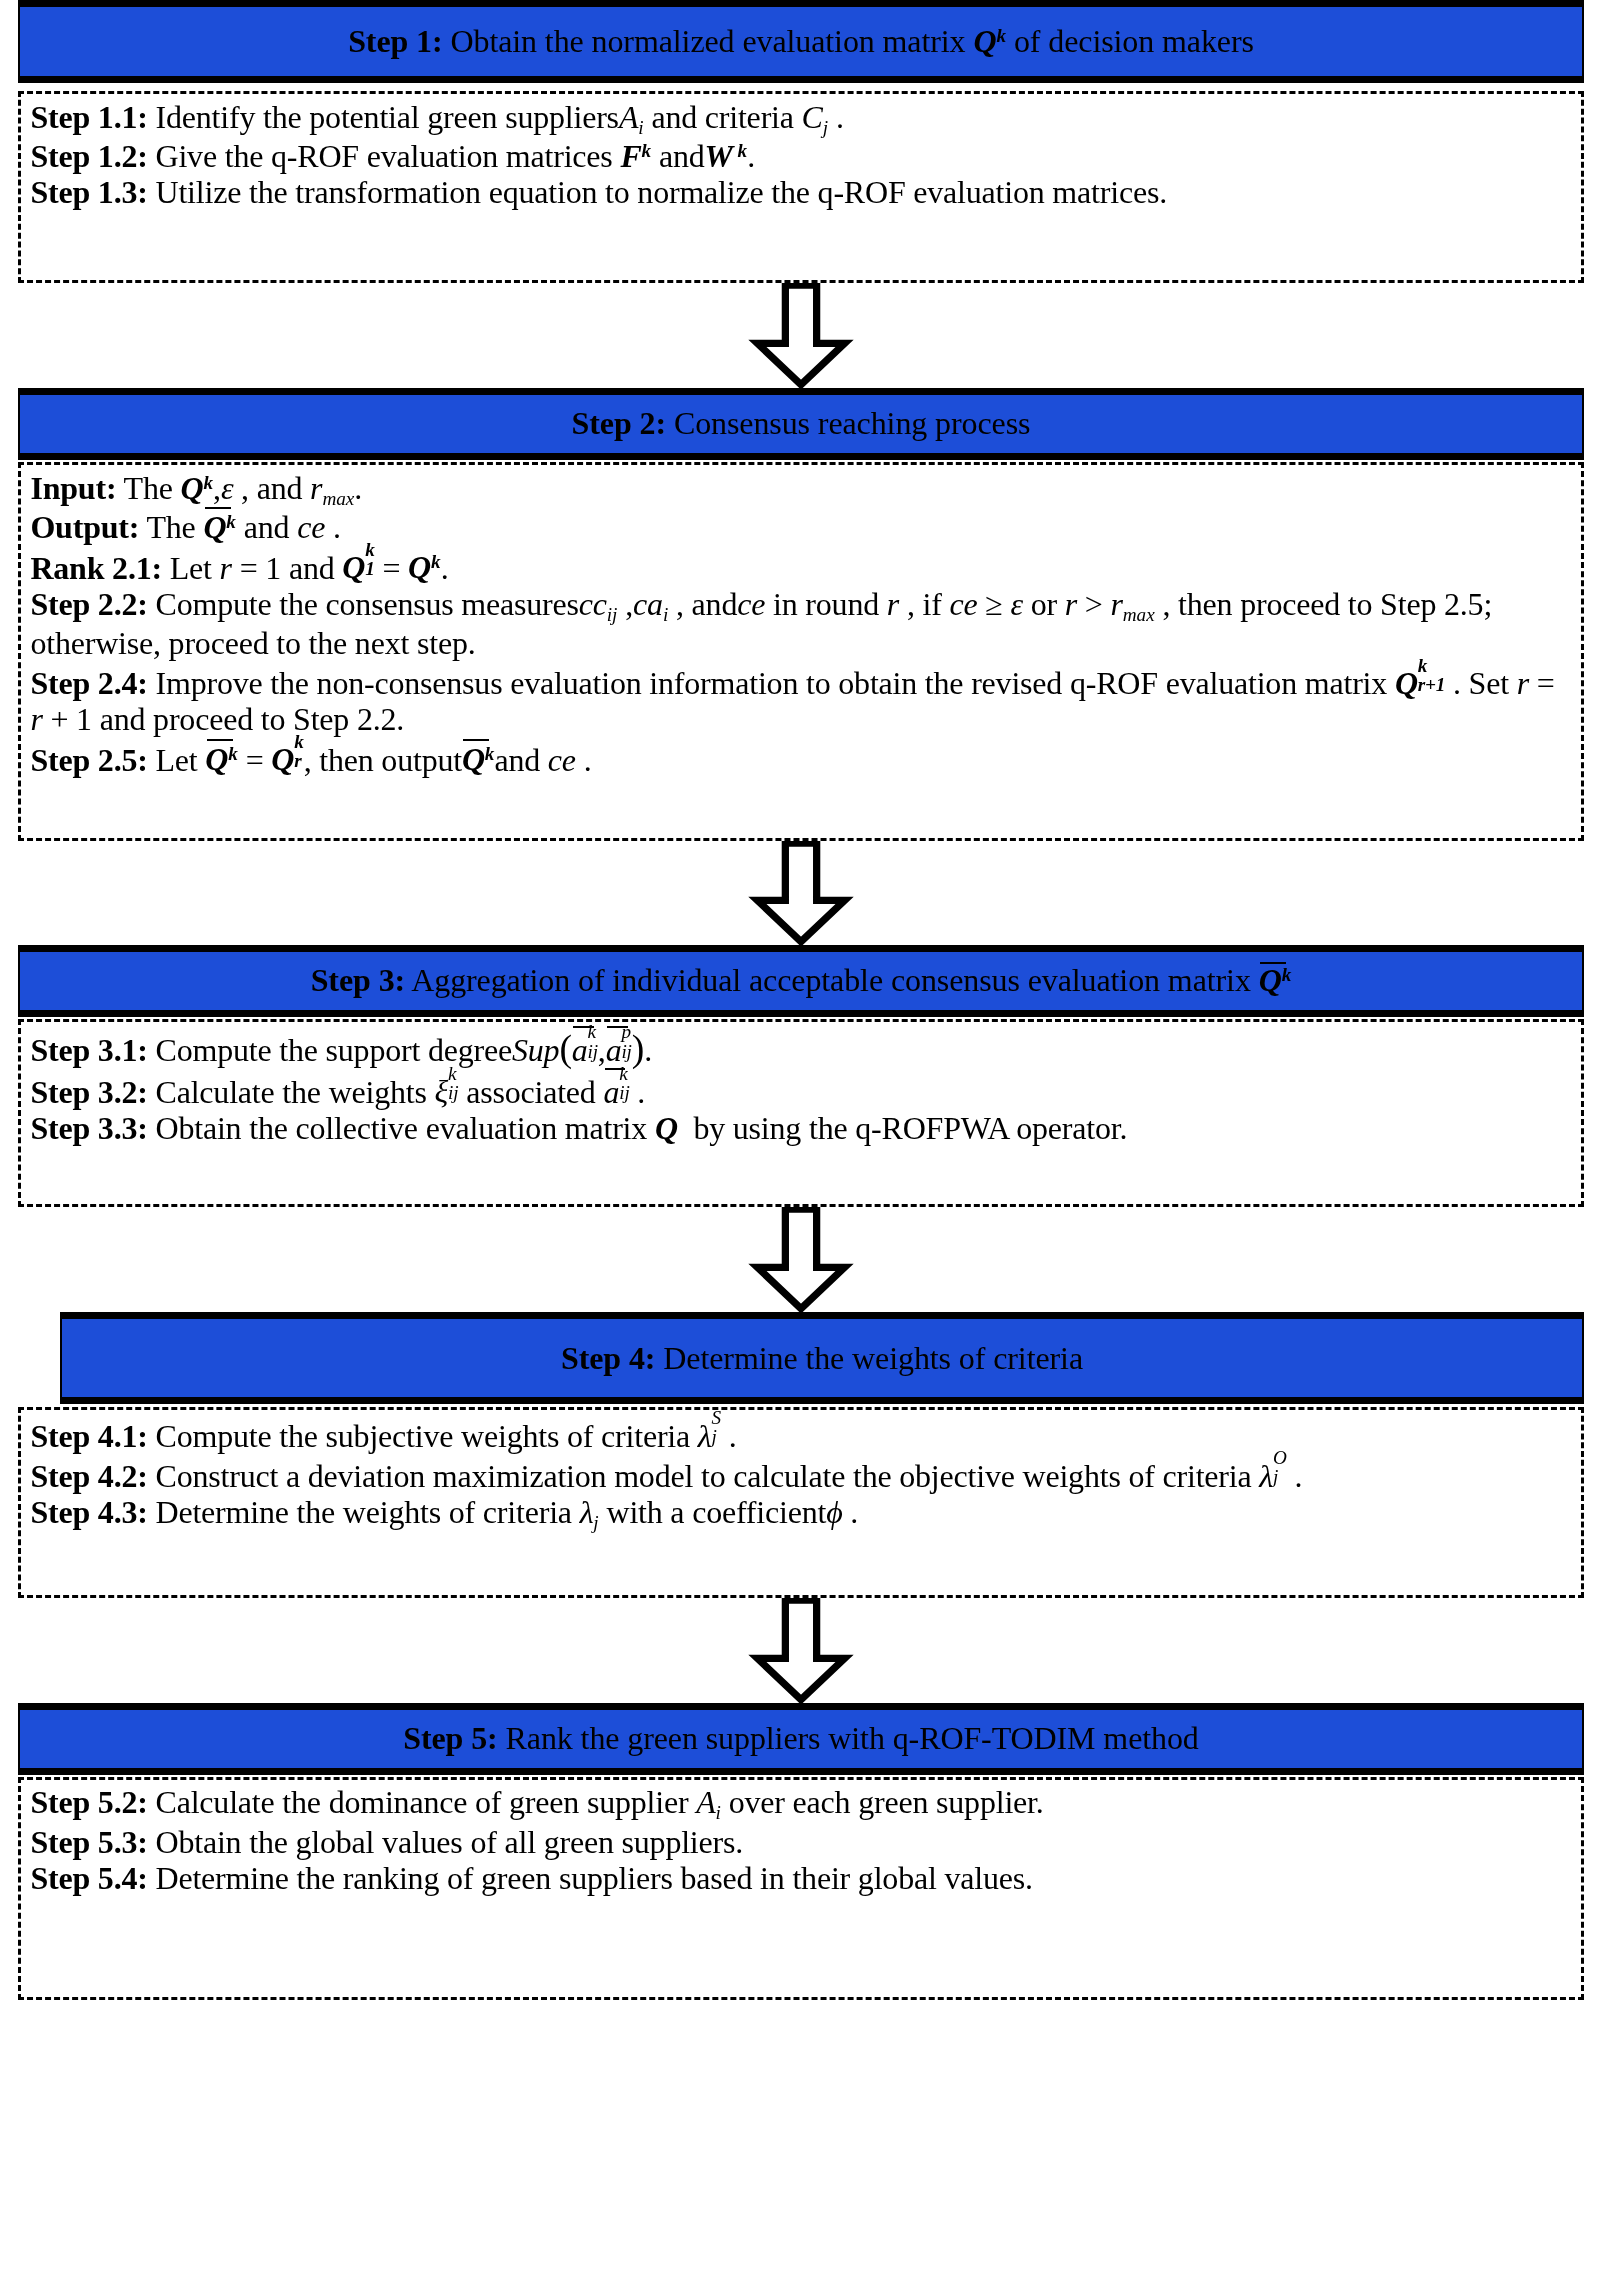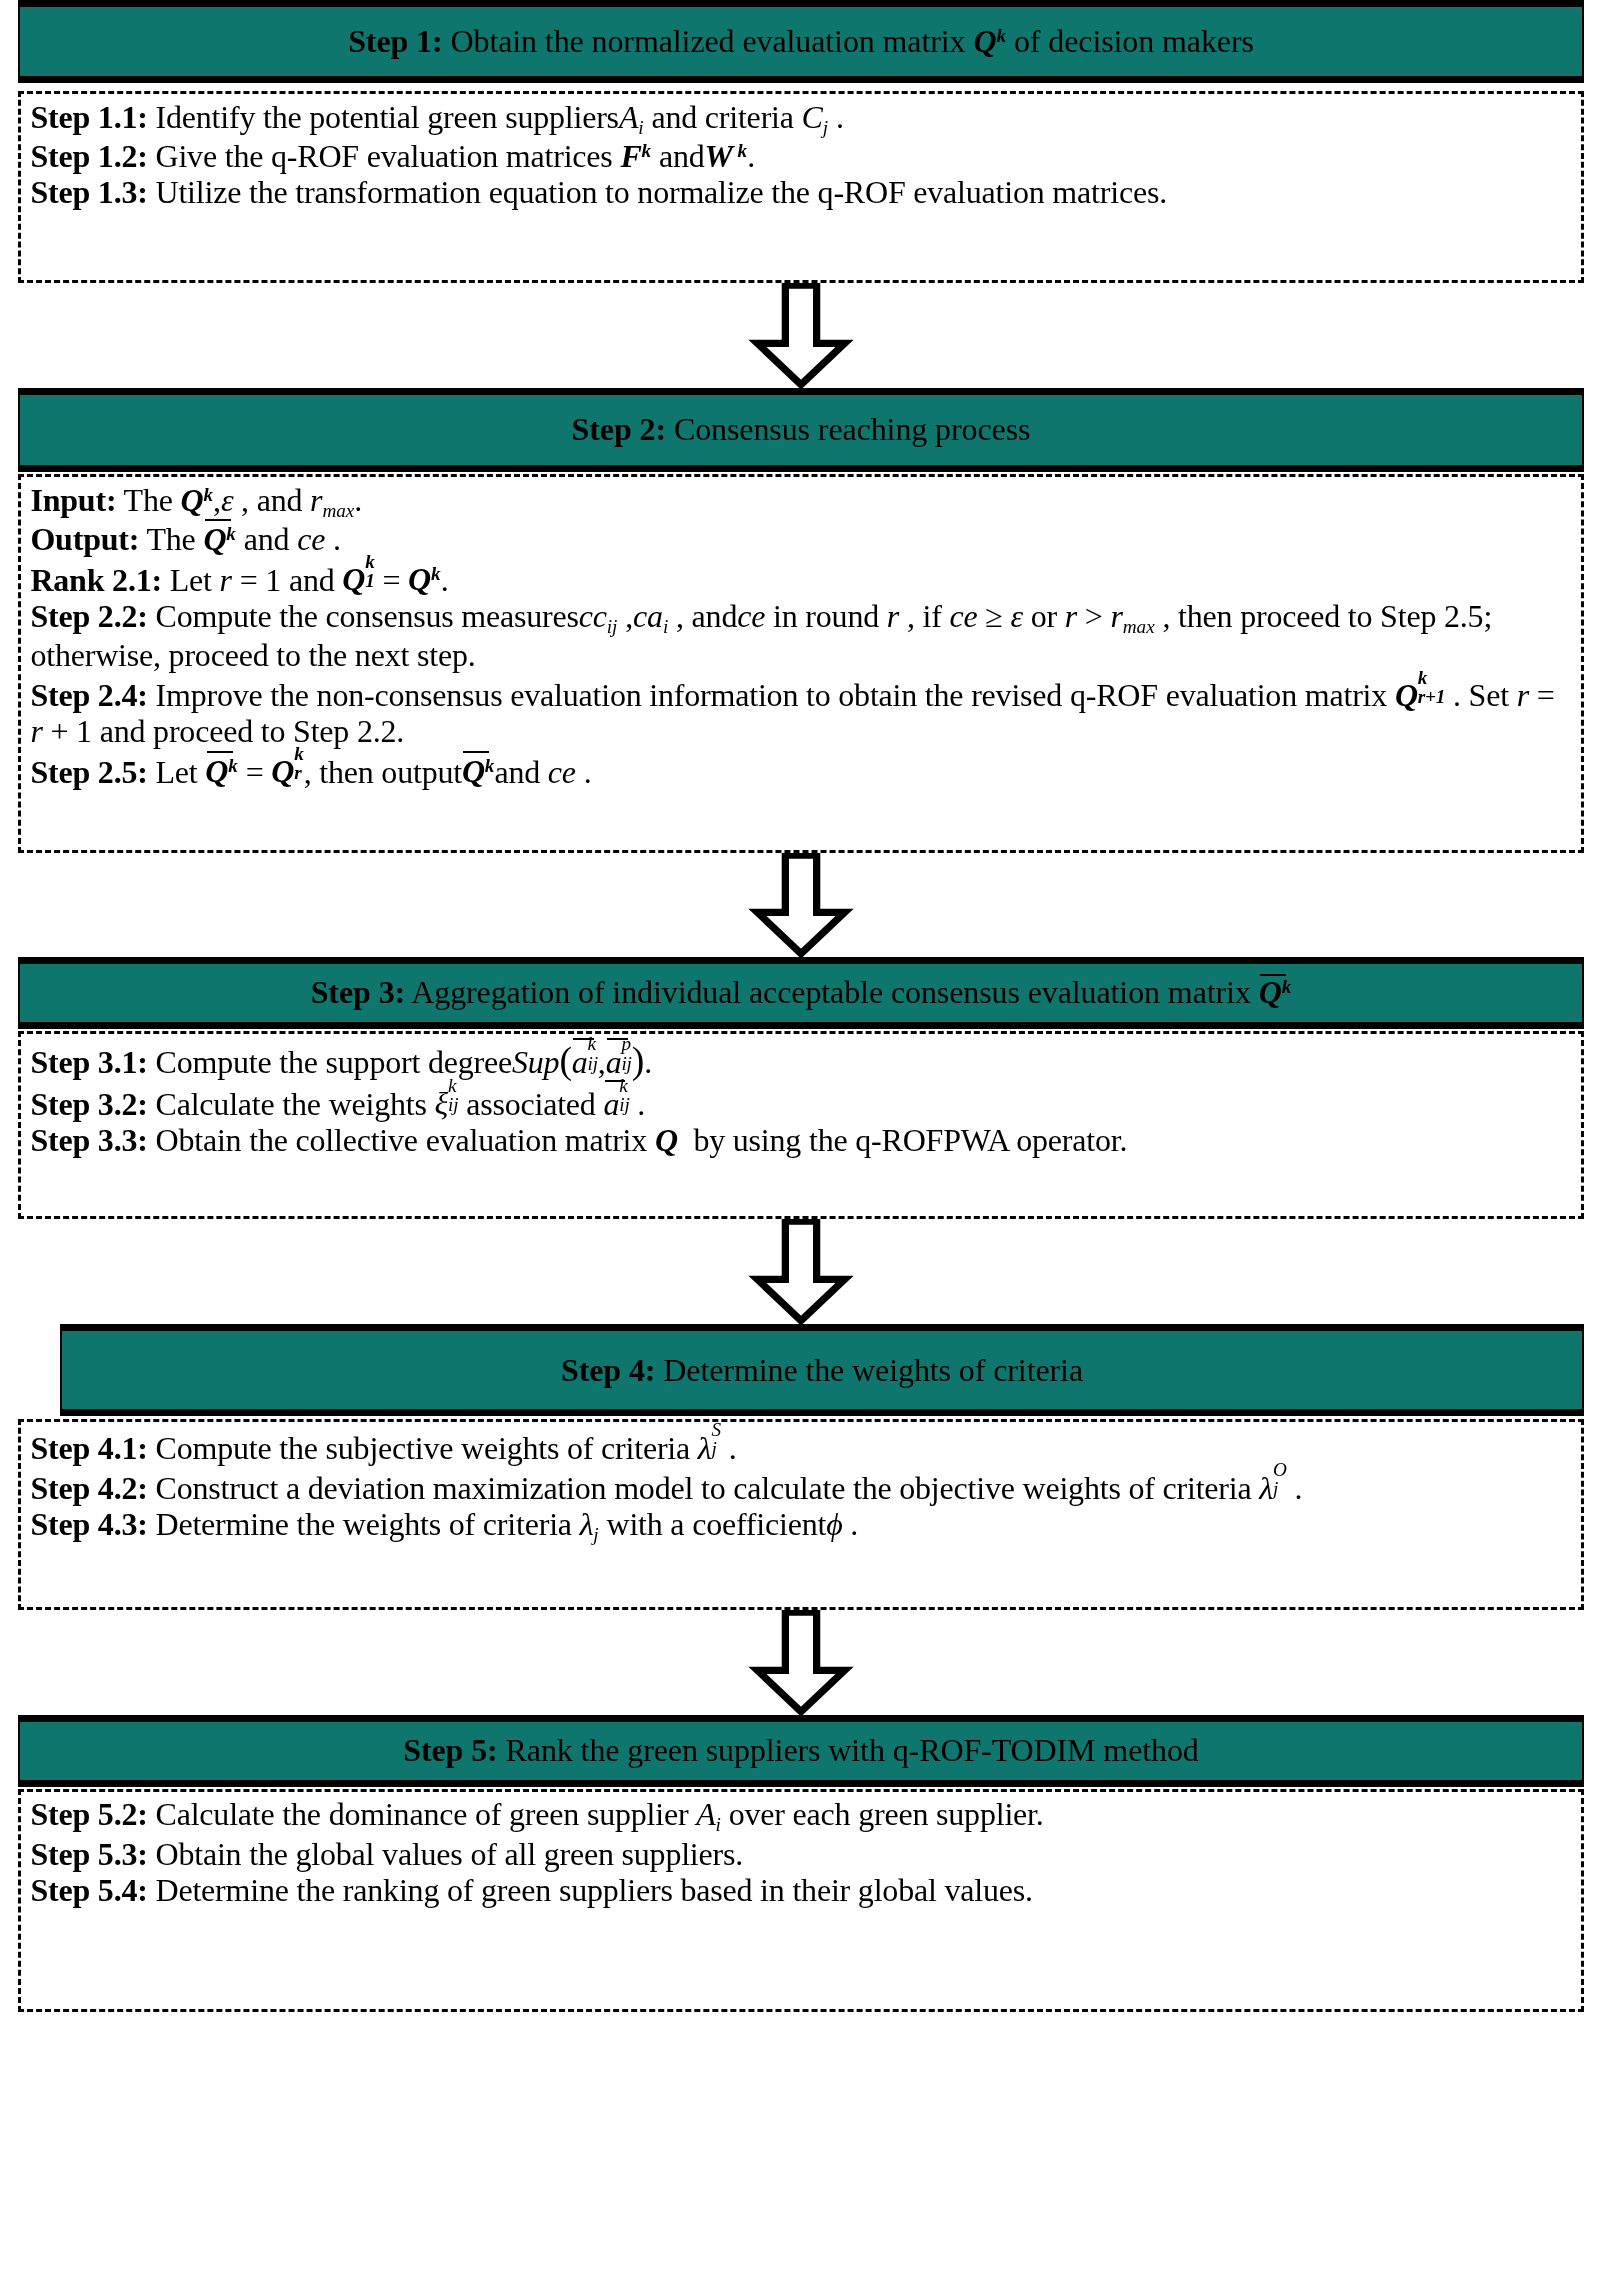--- a/index.html
+++ b/index.html
@@ -26,21 +26,21 @@
   .stage {
     position: relative;
     margin: 0 18.4px;
   }
 
   
   .hdr-box {
     border: 2.8px solid #000;
     border-top-width: 7.2px;
     border-bottom-width: 7.2px;
-    background: #0f766e;
+    background: #1d4ed8;
     text-align: center;
     box-sizing: border-box;
     display: flex;
     align-items: center;
     justify-content: center;
   }
   .hdr-text {
     font-size: 32px;
     line-height: 1.05;
     letter-spacing: -0.1px;
@@ -150,21 +150,21 @@
   </div>
 
   <div class="arrow-wrap" style="height:105px;">
     <svg width="112" height="105" viewBox="0 0 200 188">
       <polygon points="72,4 128,4 128,108 178,108 100,182 22,108 72,108" fill="#ffffff" stroke="#000000" stroke-width="13" stroke-linejoin="miter"></polygon>
     </svg>
   </div>
 
   <div class="stage">
 
-    <div class="hdr-box" style="height:84px;">
+    <div class="hdr-box" style="height:72px;">
       <div class="hdr-text">
         <b>Step 2:</b>
         <span>Consensus reaching process</span>
       </div>
     </div>
 
     <div class="body-box" style="height:379px;">
       <div class="body-line">
         <b>Input:</b>
         The <span class="mbi">Q<span class="sup">k</span></span>,<span class="mi">ε</span> , and <span class="mi">r<span class="sub mu">max</span></span>.

